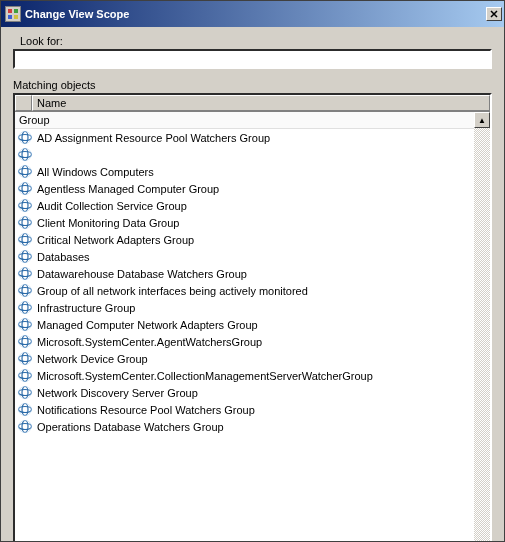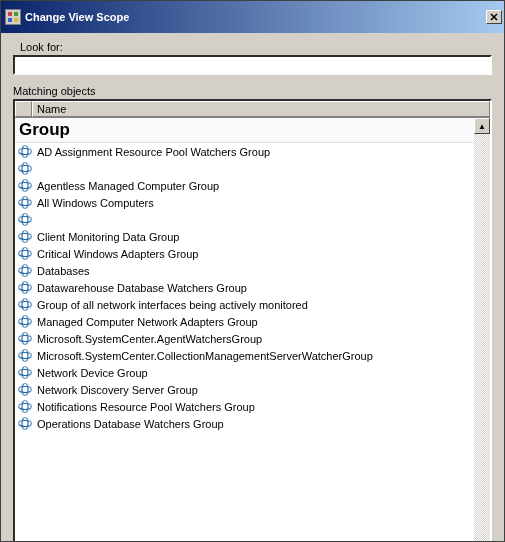--- a/index.html
+++ b/index.html
@@ -8,21 +8,21 @@
     font-family: Tahoma, Arial, sans-serif;
     font-size: 11px;
     background: #d4d0c8;
     width: 505px;
     height: 542px;
     overflow: hidden;
     border: 1px solid #404040;
   }
   .titlebar {
     background: linear-gradient(to right, #0a246a, #a6caf0);
-    height: 32px;
+    height: 26px;
     display: flex;
     align-items: center;
     padding: 0 2px 0 4px;
     color: #fff;
     font-weight: bold;
   }
   .titlebar .app-icon {
     width: 16px;
     height: 16px;
     margin-right: 4px;
@@ -98,25 +98,25 @@
   .listview-body {
     position: absolute;
     top: 17px;
     left: 0;
     right: 16px;
     bottom: 16px;
     overflow: hidden;
     background: #fff;
   }
   .group-header {
-    font-weight: bold;
+    font-weight: normal;
     padding: 2px 4px;
     border-bottom: 1px solid #e0e0e0;
     background: #fafafa;
-    font-size: 17px;
+    font-size: 11px;
   }
   .row {
     display: flex;
     align-items: center;
     height: 17px;
     padding-left: 2px;
   }
   .row .item-icon {
     width: 16px;
     height: 13px;
@@ -237,52 +237,53 @@
               <ellipse cx="8" cy="6.5" rx="3" ry="6" fill="none" stroke="#2a6aa8" stroke-width="1.2"></ellipse>
               <ellipse cx="8" cy="6.5" rx="6.5" ry="6" fill="none" stroke="#c0d8f0" stroke-width="0.6"></ellipse>
             </svg></span>
         </div>
         <div class="row">
           <span class="item-icon"><svg viewBox="0 0 16 13" width="16" height="13">
               <ellipse cx="8" cy="6.5" rx="6.5" ry="3" fill="none" stroke="#2a6aa8" stroke-width="1.2"></ellipse>
               <ellipse cx="8" cy="6.5" rx="3" ry="6" fill="none" stroke="#2a6aa8" stroke-width="1.2"></ellipse>
               <ellipse cx="8" cy="6.5" rx="6.5" ry="6" fill="none" stroke="#c0d8f0" stroke-width="0.6"></ellipse>
             </svg></span>
+          <span class="item-text">All Windows Computers</span>
+        </div>
+        <div class="row">
+          <span class="item-icon"><svg viewBox="0 0 16 13" width="16" height="13">
+              <ellipse cx="8" cy="6.5" rx="6.5" ry="3" fill="none" stroke="#2a6aa8" stroke-width="1.2"></ellipse>
+              <ellipse cx="8" cy="6.5" rx="3" ry="6" fill="none" stroke="#2a6aa8" stroke-width="1.2"></ellipse>
+              <ellipse cx="8" cy="6.5" rx="6.5" ry="6" fill="none" stroke="#c0d8f0" stroke-width="0.6"></ellipse>
+            </svg></span>
           <span class="item-text">Agentless Managed Computer Group</span>
         </div>
         <div class="row">
           <span class="item-icon"><svg viewBox="0 0 16 13" width="16" height="13">
               <ellipse cx="8" cy="6.5" rx="6.5" ry="3" fill="none" stroke="#2a6aa8" stroke-width="1.2"></ellipse>
               <ellipse cx="8" cy="6.5" rx="3" ry="6" fill="none" stroke="#2a6aa8" stroke-width="1.2"></ellipse>
               <ellipse cx="8" cy="6.5" rx="6.5" ry="6" fill="none" stroke="#c0d8f0" stroke-width="0.6"></ellipse>
             </svg></span>
-          <span class="item-text">All Windows Computers</span>
-        </div>
-        <div class="row">
-          <span class="item-icon"><svg viewBox="0 0 16 13" width="16" height="13">
-              <ellipse cx="8" cy="6.5" rx="6.5" ry="3" fill="none" stroke="#2a6aa8" stroke-width="1.2"></ellipse>
-              <ellipse cx="8" cy="6.5" rx="3" ry="6" fill="none" stroke="#2a6aa8" stroke-width="1.2"></ellipse>
-              <ellipse cx="8" cy="6.5" rx="6.5" ry="6" fill="none" stroke="#c0d8f0" stroke-width="0.6"></ellipse>
-            </svg></span>
+          <span class="item-text">Audit Collection Service Group</span>
         </div>
         <div class="row">
           <span class="item-icon"><svg viewBox="0 0 16 13" width="16" height="13">
               <ellipse cx="8" cy="6.5" rx="6.5" ry="3" fill="none" stroke="#2a6aa8" stroke-width="1.2"></ellipse>
               <ellipse cx="8" cy="6.5" rx="3" ry="6" fill="none" stroke="#2a6aa8" stroke-width="1.2"></ellipse>
               <ellipse cx="8" cy="6.5" rx="6.5" ry="6" fill="none" stroke="#c0d8f0" stroke-width="0.6"></ellipse>
             </svg></span>
           <span class="item-text">Client Monitoring Data Group</span>
         </div>
         <div class="row">
           <span class="item-icon"><svg viewBox="0 0 16 13" width="16" height="13">
               <ellipse cx="8" cy="6.5" rx="6.5" ry="3" fill="none" stroke="#2a6aa8" stroke-width="1.2"></ellipse>
               <ellipse cx="8" cy="6.5" rx="3" ry="6" fill="none" stroke="#2a6aa8" stroke-width="1.2"></ellipse>
               <ellipse cx="8" cy="6.5" rx="6.5" ry="6" fill="none" stroke="#c0d8f0" stroke-width="0.6"></ellipse>
             </svg></span>
-          <span class="item-text">Critical Windows Adapters Group</span>
+          <span class="item-text">Critical Network Adapters Group</span>
         </div>
         <div class="row">
           <span class="item-icon"><svg viewBox="0 0 16 13" width="16" height="13">
               <ellipse cx="8" cy="6.5" rx="6.5" ry="3" fill="none" stroke="#2a6aa8" stroke-width="1.2"></ellipse>
               <ellipse cx="8" cy="6.5" rx="3" ry="6" fill="none" stroke="#2a6aa8" stroke-width="1.2"></ellipse>
               <ellipse cx="8" cy="6.5" rx="6.5" ry="6" fill="none" stroke="#c0d8f0" stroke-width="0.6"></ellipse>
             </svg></span>
           <span class="item-text">Databases</span>
         </div>
         <div class="row">
@@ -300,45 +301,53 @@
               <ellipse cx="8" cy="6.5" rx="6.5" ry="6" fill="none" stroke="#c0d8f0" stroke-width="0.6"></ellipse>
             </svg></span>
           <span class="item-text">Group of all network interfaces being actively monitored</span>
         </div>
         <div class="row">
           <span class="item-icon"><svg viewBox="0 0 16 13" width="16" height="13">
               <ellipse cx="8" cy="6.5" rx="6.5" ry="3" fill="none" stroke="#2a6aa8" stroke-width="1.2"></ellipse>
               <ellipse cx="8" cy="6.5" rx="3" ry="6" fill="none" stroke="#2a6aa8" stroke-width="1.2"></ellipse>
               <ellipse cx="8" cy="6.5" rx="6.5" ry="6" fill="none" stroke="#c0d8f0" stroke-width="0.6"></ellipse>
             </svg></span>
+          <span class="item-text">Infrastructure Group</span>
+        </div>
+        <div class="row">
+          <span class="item-icon"><svg viewBox="0 0 16 13" width="16" height="13">
+              <ellipse cx="8" cy="6.5" rx="6.5" ry="3" fill="none" stroke="#2a6aa8" stroke-width="1.2"></ellipse>
+              <ellipse cx="8" cy="6.5" rx="3" ry="6" fill="none" stroke="#2a6aa8" stroke-width="1.2"></ellipse>
+              <ellipse cx="8" cy="6.5" rx="6.5" ry="6" fill="none" stroke="#c0d8f0" stroke-width="0.6"></ellipse>
+            </svg></span>
           <span class="item-text">Managed Computer Network Adapters Group</span>
         </div>
         <div class="row">
           <span class="item-icon"><svg viewBox="0 0 16 13" width="16" height="13">
               <ellipse cx="8" cy="6.5" rx="6.5" ry="3" fill="none" stroke="#2a6aa8" stroke-width="1.2"></ellipse>
               <ellipse cx="8" cy="6.5" rx="3" ry="6" fill="none" stroke="#2a6aa8" stroke-width="1.2"></ellipse>
               <ellipse cx="8" cy="6.5" rx="6.5" ry="6" fill="none" stroke="#c0d8f0" stroke-width="0.6"></ellipse>
             </svg></span>
           <span class="item-text">Microsoft.SystemCenter.AgentWatchersGroup</span>
         </div>
         <div class="row">
           <span class="item-icon"><svg viewBox="0 0 16 13" width="16" height="13">
               <ellipse cx="8" cy="6.5" rx="6.5" ry="3" fill="none" stroke="#2a6aa8" stroke-width="1.2"></ellipse>
               <ellipse cx="8" cy="6.5" rx="3" ry="6" fill="none" stroke="#2a6aa8" stroke-width="1.2"></ellipse>
               <ellipse cx="8" cy="6.5" rx="6.5" ry="6" fill="none" stroke="#c0d8f0" stroke-width="0.6"></ellipse>
             </svg></span>
+          <span class="item-text">Network Device Group</span>
+        </div>
+        <div class="row">
+          <span class="item-icon"><svg viewBox="0 0 16 13" width="16" height="13">
+              <ellipse cx="8" cy="6.5" rx="6.5" ry="3" fill="none" stroke="#2a6aa8" stroke-width="1.2"></ellipse>
+              <ellipse cx="8" cy="6.5" rx="3" ry="6" fill="none" stroke="#2a6aa8" stroke-width="1.2"></ellipse>
+              <ellipse cx="8" cy="6.5" rx="6.5" ry="6" fill="none" stroke="#c0d8f0" stroke-width="0.6"></ellipse>
+            </svg></span>
           <span class="item-text">Microsoft.SystemCenter.CollectionManagementServerWatcherGroup</span>
-        </div>
-        <div class="row">
-          <span class="item-icon"><svg viewBox="0 0 16 13" width="16" height="13">
-              <ellipse cx="8" cy="6.5" rx="6.5" ry="3" fill="none" stroke="#2a6aa8" stroke-width="1.2"></ellipse>
-              <ellipse cx="8" cy="6.5" rx="3" ry="6" fill="none" stroke="#2a6aa8" stroke-width="1.2"></ellipse>
-              <ellipse cx="8" cy="6.5" rx="6.5" ry="6" fill="none" stroke="#c0d8f0" stroke-width="0.6"></ellipse>
-            </svg></span>
-          <span class="item-text">Network Device Group</span>
         </div>
         <div class="row">
           <span class="item-icon"><svg viewBox="0 0 16 13" width="16" height="13">
               <ellipse cx="8" cy="6.5" rx="6.5" ry="3" fill="none" stroke="#2a6aa8" stroke-width="1.2"></ellipse>
               <ellipse cx="8" cy="6.5" rx="3" ry="6" fill="none" stroke="#2a6aa8" stroke-width="1.2"></ellipse>
               <ellipse cx="8" cy="6.5" rx="6.5" ry="6" fill="none" stroke="#c0d8f0" stroke-width="0.6"></ellipse>
             </svg></span>
           <span class="item-text">Network Discovery Server Group</span>
         </div>
         <div class="row">

